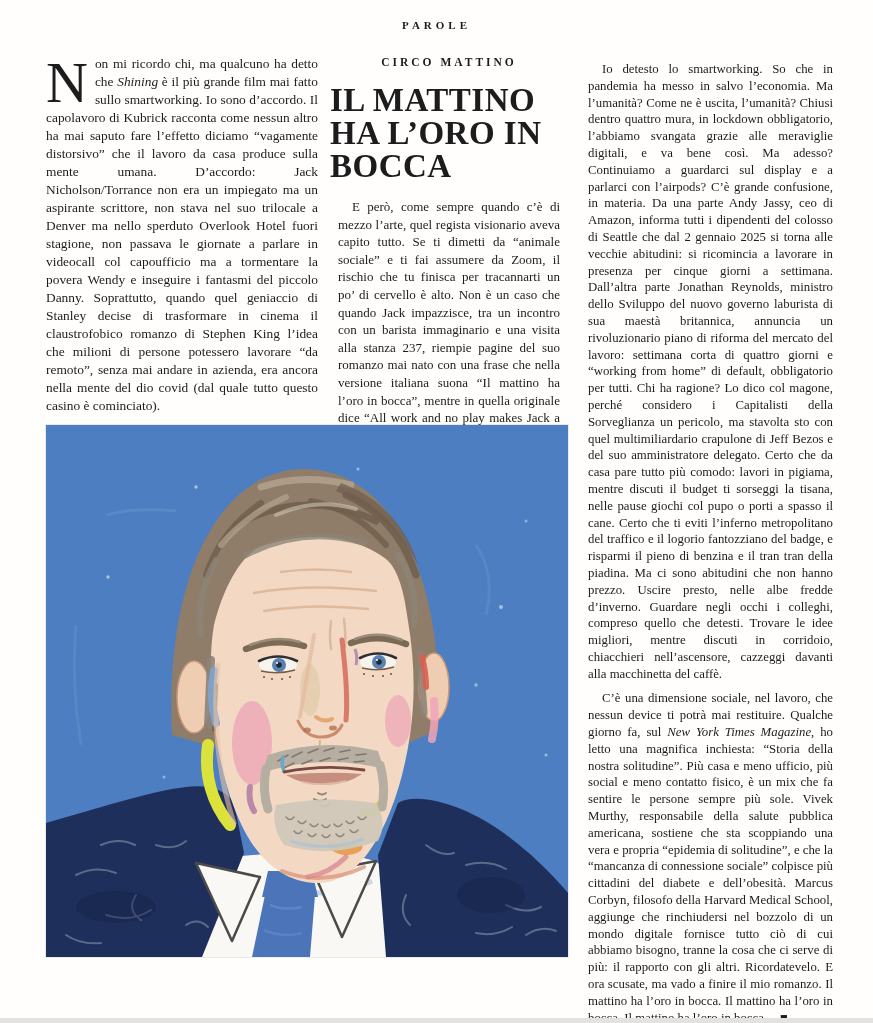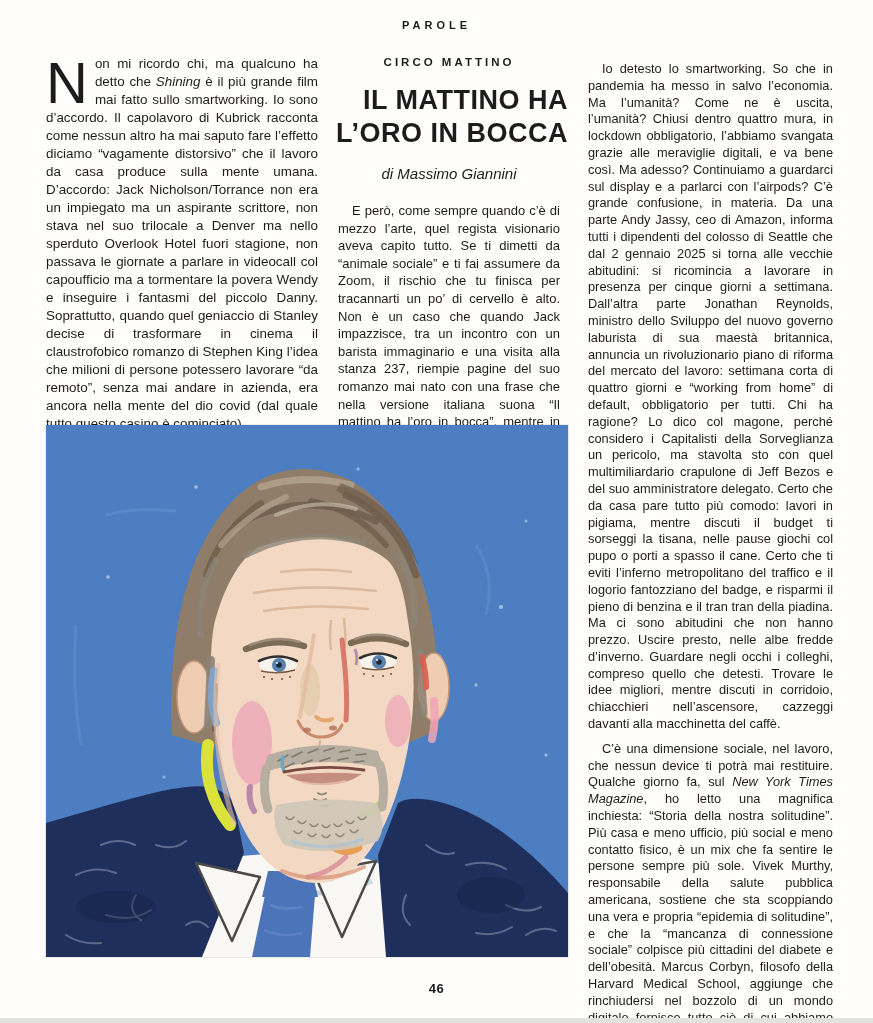--- a/index.html
+++ b/index.html
@@ -1,37 +1,37 @@
 <!DOCTYPE html>
 <html lang="it"><head>
 <meta charset="utf-8">
 <style>
   html,body{margin:0;padding:0;background:#ffffff;}
   .page{
     position:relative;width:873px;height:1023px;background:#fffefd;
-    font-family:Liberation Sans, sans-serif;color:#1c1c1c;overflow:hidden;
+    font-family:Liberation Serif, serif;color:#1c1c1c;overflow:hidden;
   }
   .masthead{
     position:absolute;top:19px;left:0;width:100%;text-align:center;
     font-weight:bold;font-size:11px;letter-spacing:4px;
   }
   .col{position:absolute;text-align:justify;}
   .col1{left:46px;top:55px;width:272px;font-size:13.4px;line-height:18px;}
   .col2{left:330px;top:50px;width:238px;}
   .col3{left:580px;top:53px;width:261px;font-size:12.8px;line-height:16.8px;}
   .dropcap{
     float:left;font-size:58px;line-height:47px;padding:4px 7px 0 0;
     font-weight:400;
   }
   .kicker{
     text-align:center;font-weight:bold;font-size:11.5px;letter-spacing:3px;
     margin:6px 0 16px 0;
   }
   .headline{
-    text-align:right;font-weight:bold;font-size:27px;line-height:33px;
+    text-align:left;font-weight:bold;font-size:33px;line-height:33px;
     letter-spacing:.5px;margin:0 0 15px 0;
   }
   .byline{text-align:center;font-style:italic;font-size:15px;margin:0 0 20px 0;}
   .col2 .article-body{font-size:13px;line-height:17.6px;text-align:justify;}
   .indent{text-indent:14px;margin:8px;}
   .noindent{text-indent:0;margin:0;}
   .ital{font-style:italic;}
   .endmark{font-style:normal;}
   .illustration{
     position:absolute;left:46px;top:425px;width:522px;height:532px;
@@ -53,21 +53,20 @@
 
   <div class="masthead">PAROLE</div>
 
   <div class="col col1">
     <p class="noindent"><span class="dropcap">N</span><span>on mi ricordo chi, ma qualcuno ha detto che </span><span class="ital">Shining</span><span> è il più grande film mai fatto sullo smartworking. Io sono d’accordo. Il capolavoro di Kubrick racconta come nessun altro ha mai saputo fare l’effetto diciamo “vagamente distorsivo” che il lavoro da casa produce sulla mente umana. D’accordo: Jack Nicholson/Torrance non era un impiegato ma un aspirante scrittore, non stava nel suo trilocale a Denver ma nello sperduto Overlook Hotel fuori stagione, non passava le giornate a parlare in videocall col capoufficio ma a tormentare la povera Wendy e inseguire i fantasmi del piccolo Danny. Soprattutto, quando quel geniaccio di Stanley decise di trasformare in cinema il claustrofobico romanzo di Stephen King l’idea che milioni di persone potessero lavorare “da remoto”, senza mai andare in azienda, era ancora nella mente del dio covid (dal quale tutto questo casino è cominciato).</span></p>
   </div>
 
   <div class="col col2">
     <div class="kicker">CIRCO MATTINO</div>
     <h1 class="headline">IL MATTINO HA L’ORO IN BOCCA</h1>
-    <div class="byline">di Massimo Giannini</div>
     <p class="article-body indent">E però, come sempre quando c’è di mezzo l’arte, quel regista visionario aveva capito tutto. Se ti dimetti da “animale sociale” e ti fai assumere da Zoom, il rischio che tu finisca per tracannarti un po’ di cervello è alto. Non è un caso che quando Jack impazzisce, tra un incontro con un barista immaginario e una visita alla stanza 237, riempie pagine del suo romanzo mai nato con una frase che nella versione italiana suona “Il mattino ha l’oro in bocca”, mentre in quella originale dice “All work and no play makes Jack a dull boy”.</p>
   </div>
 
   <div class="col col3">
     <p class="indent">Io detesto lo smartworking. So che in pandemia ha messo in salvo l’economia. Ma l’umanità? Come ne è uscita, l’umanità? Chiusi dentro quattro mura, in lockdown obbligatorio, l’abbiamo svangata grazie alle meraviglie digitali, e va bene così. Ma adesso? Continuiamo a guardarci sul display e a parlarci con l’airpods? C’è grande confusione, in materia. Da una parte Andy Jassy, ceo di Amazon, informa tutti i dipendenti del colosso di Seattle che dal 2 gennaio 2025 si torna alle vecchie abitudini: si ricomincia a lavorare in presenza per cinque giorni a settimana. Dall’altra parte Jonathan Reynolds, ministro dello Sviluppo del nuovo governo laburista di sua maestà britannica, annuncia un rivoluzionario piano di riforma del mercato del lavoro: settimana corta di quattro giorni e “working from home” di default, obbligatorio per tutti. Chi ha ragione? Lo dico col magone, perché considero i Capitalisti della Sorveglianza un pericolo, ma stavolta sto con quel multimiliardario crapulone di Jeff Bezos e del suo amministratore delegato. Certo che da casa pare tutto più comodo: lavori in pigiama, mentre discuti il budget ti sorseggi la tisana, nelle pause giochi col pupo o porti a spasso il cane. Certo che ti eviti l’inferno metropolitano del traffico e il logorio fantozziano del badge, e risparmi il pieno di benzina e il tran tran della piadina. Ma ci sono abitudini che non hanno prezzo. Uscire presto, nelle albe fredde d’inverno. Guardare negli occhi i colleghi, compreso quello che detesti. Trovare le idee migliori, mentre discuti in corridoio, chiacchieri nell’ascensore, cazzeggi davanti alla macchinetta del caffè.</p>
     <p class="indent"><span>C’è una dimensione sociale, nel lavoro, che nessun device ti potrà mai restituire. Qualche giorno fa, sul </span><span class="ital">New York Times Magazine</span><span>, ho letto una magnifica inchiesta: “Storia della nostra solitudine”. Più casa e meno ufficio, più social e meno contatto fisico, è un mix che fa sentire le persone sempre più sole. Vivek Murthy, responsabile della salute pubblica americana, sostiene che sta scoppiando una vera e propria “epidemia di solitudine”, e che la “mancanza di connessione sociale” colpisce più cittadini del diabete e dell’obesità. Marcus Corbyn, filosofo della Harvard Medical School, aggiunge che rinchiudersi nel bozzolo di un mondo digitale fornisce tutto ciò di cui abbiamo bisogno, tranne la cosa che ci serve di più: il rapporto con gli altri. Ricordatevelo. E ora scusate, ma vado a finire il mio romanzo. Il mattino ha l’oro in bocca. Il mattino ha l’oro in bocca. Il mattino ha l’oro in bocca… </span><span class="endmark">■</span></p>
   </div>
 
   <div class="illustration">
     <svg viewBox="0 0 522 532" xmlns="http://www.w3.org/2000/svg">
@@ -261,16 +260,15 @@
             <path d="M276,410 q4,5 8,0"></path>
               <path d="M290,409 q4,5 8,0"></path>
               <path d="M304,405 q4,5 8,0"></path>
           </g>
           <path d="M245,416 Q280,428 318,414" stroke="#a9c2d6" stroke-width="3" fill="none" opacity=".7"></path>
         </g>
       </g>
     </svg>
   </div>
 
-  <div class="pageno">46</div>
   <div class="bottom-strip"></div>
 
 </div>
 
 </body></html>

